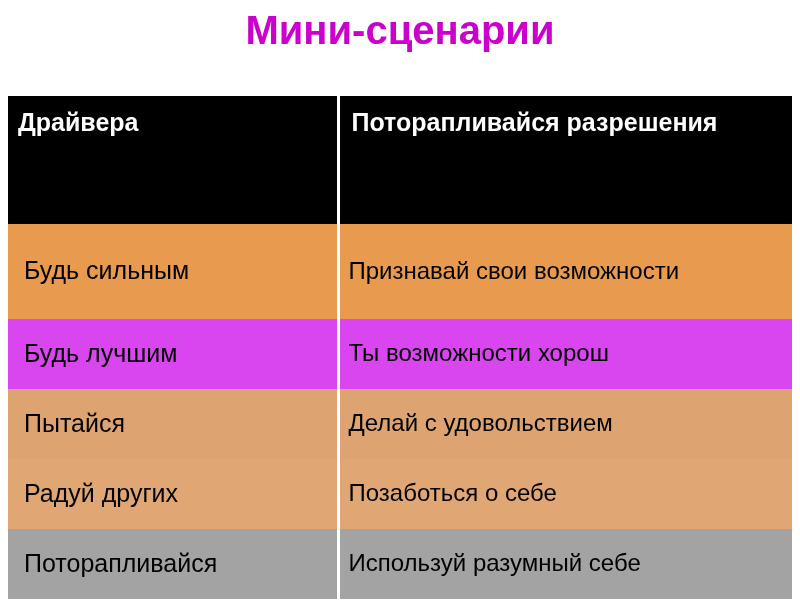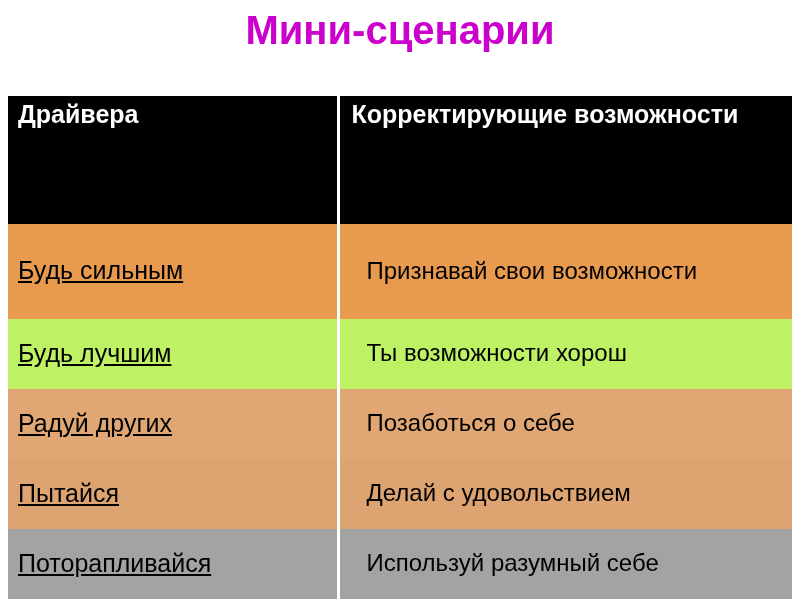--- a/index.html
+++ b/index.html
@@ -50,81 +50,81 @@
 
   
   tr.header-row th {
     background: #000000;
     color: #ffffff;
     font-size: 25px;
     font-weight: bold;
     text-align: left;
     height: 128px;
     vertical-align: top;
-    padding-top: 4px;
+    padding-top: 12px;
     line-height: 1.18;
   }
   tr.header-row th.col-a { border-right: 3px solid #ffffff; }
 
   
   tr.body-row td {
     font-size: 25px;
     color: #000000;
     text-align: left;
     line-height: 1.15;
   }
   tr.body-row td.col-a { border-right: 3px solid #ffffff; font-size: 25px; }
   tr.body-row td.col-b { font-size: 24px; }
 
   tr.r1 td { background: #E89A4F; height: 95px; }
-  tr.r2 td { background: #bef264; height: 70px; }
+  tr.r2 td { background: #d946ef; height: 70px; }
   tr.r3 td { background: #E0A673; height: 70px; }
   tr.r4 td { background: #DDA472; height: 70px; }
   tr.r5 td { background: #a3a3a3; height: 70px; }
 
-  tr.body-row td.col-a { padding-left: 10px; text-decoration: underline; }
-  tr.body-row td.col-b { padding-left: 27px; }
+  tr.body-row td.col-a { padding-left: 16px; }
+  tr.body-row td.col-b { padding-left: 9px; }
   tr.header-row th.col-a { padding-left: 10px; }
   tr.header-row th.col-b { padding-left: 12px; }
 </style>
 </head>
 <body>
 
 <div class="slide">
 
   <div class="slide-title">Мини-сценарии</div>
 
   <div class="table-wrap">
     <table class="scenarios">
       <colgroup>
         <col class="c1">
         <col class="c2">
       </colgroup>
       <thead>
         <tr class="header-row">
           <th class="col-a">Драйвера</th>
-          <th class="col-b">Корректирующие возможности</th>
+          <th class="col-b">Поторапливайся разрешения</th>
         </tr>
       </thead>
       <tbody>
         <tr class="body-row r1">
           <td class="col-a">Будь сильным</td>
           <td class="col-b">Признавай свои возможности</td>
         </tr>
         <tr class="body-row r2">
           <td class="col-a">Будь лучшим</td>
           <td class="col-b">Ты возможности хорош</td>
         </tr>
+        <tr class="body-row r4">
+          <td class="col-a">Пытайся</td>
+          <td class="col-b">Делай с удовольствием</td>
+        </tr>
         <tr class="body-row r3">
           <td class="col-a">Радуй других</td>
           <td class="col-b">Позаботься о себе</td>
-        </tr>
-        <tr class="body-row r4">
-          <td class="col-a">Пытайся</td>
-          <td class="col-b">Делай с удовольствием</td>
         </tr>
         <tr class="body-row r5">
           <td class="col-a">Поторапливайся</td>
           <td class="col-b">Используй разумный себе</td>
         </tr>
       </tbody>
     </table>
   </div>
 
 </div>

